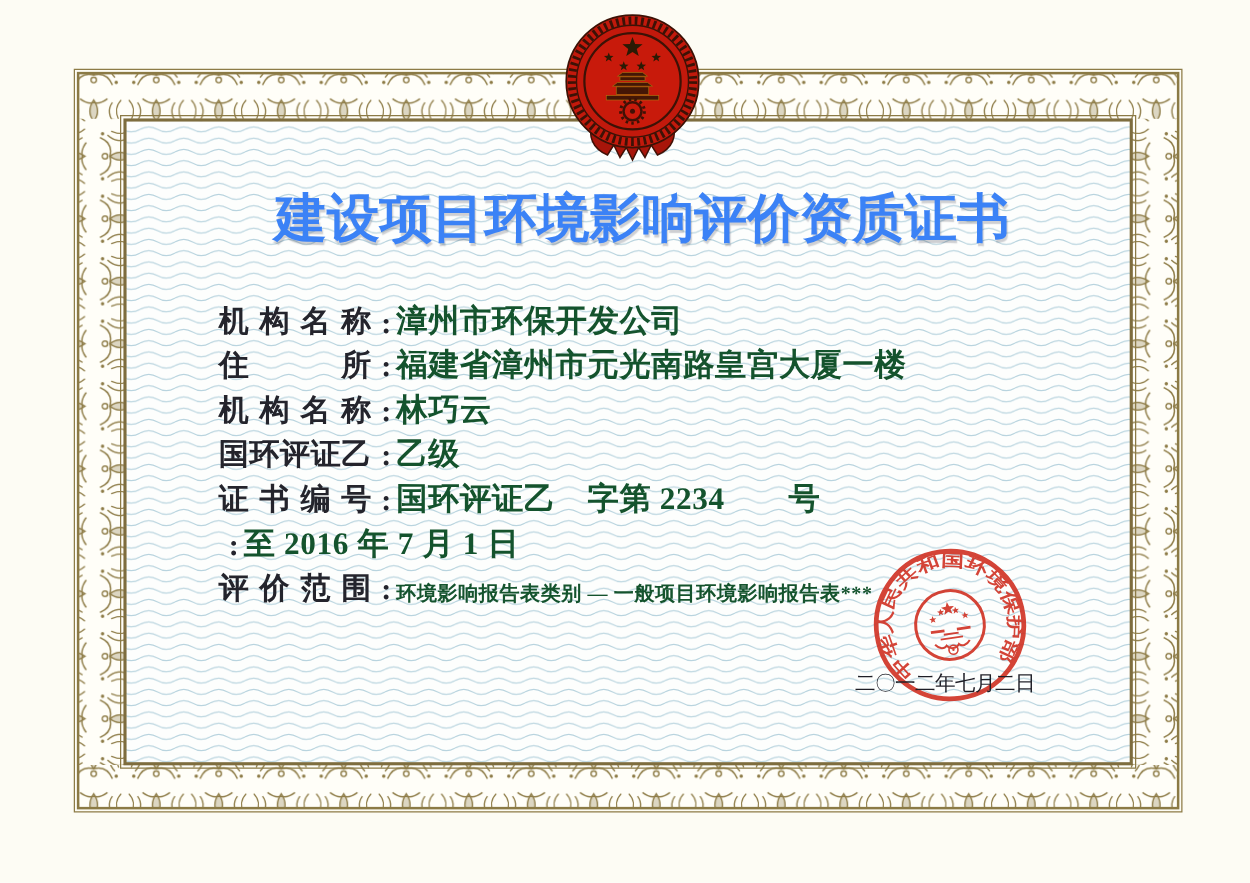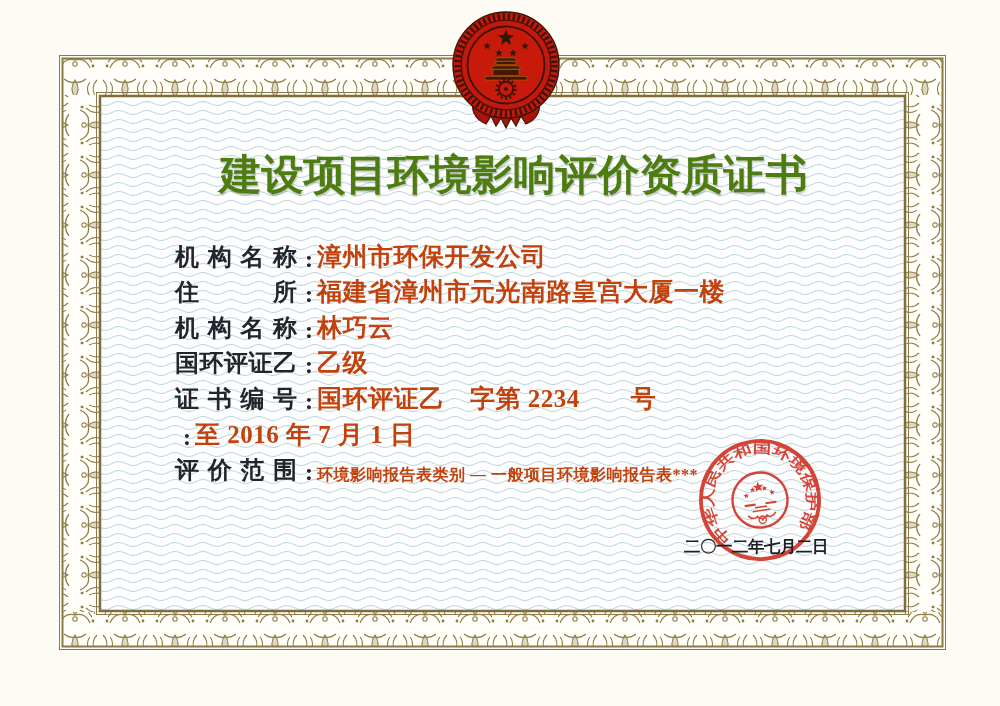--- a/index.html
+++ b/index.html
@@ -1,33 +1,33 @@
 <!DOCTYPE html>
 <html><head>
 <meta charset="utf-8">
 <style>
   html,body{margin:0;padding:0;}
   body{width:1000px;height:706px;position:relative;overflow:hidden;
        background:#fdfcf4;font-family:"Liberation Serif","DejaVu Serif",serif;}
   
   .cert-title{position:absolute;left:0;right:0;top:147px;text-align:center;
-    font-size:42px;font-weight:bold;color:#4d7c0f;letter-spacing:0;
+    font-size:42px;font-weight:bold;color:#3b82f6;letter-spacing:0;
     text-shadow:1px 2px 1px rgba(40,40,60,0.22);z-index:4;margin-left:27px;}
   
   .rows{position:absolute;left:175px;top:237px;z-index:4;}
   .row{height:35.6px;display:flex;align-items:flex-end;}
   .flabel{display:inline-block;width:122px;white-space:nowrap;
     text-align:justify;text-align-last:justify;
     font-size:24px;font-weight:bold;color:#24242c;}
   .fcolon{font-size:24px;font-weight:bold;color:#24242c;margin:0 4px 0 8px;}
-  .fvalue{font-size:25px;font-weight:bold;color:#c2410c;white-space:nowrap;letter-spacing:0.5px;}
+  .fvalue{font-size:25px;font-weight:bold;color:#14532d;white-space:nowrap;letter-spacing:0.5px;}
   .fvalue.small{font-size:16px;letter-spacing:0.5px;padding-top:4px;}
   
   .issue-date{position:absolute;left:684px;top:536px;z-index:5;
-    font-size:16.5px;letter-spacing:-0.5px;font-weight:700;color:#1e1e26;white-space:nowrap;}
+    font-size:16.5px;letter-spacing:-0.5px;font-weight:400;color:#1e1e26;white-space:nowrap;}
   .seal-svg{position:absolute;left:693px;top:436px;z-index:3;opacity:0.9;}
   .emblem-svg{position:absolute;left:440px;top:5px;z-index:4;}
   .bg-svg{position:absolute;left:0;top:0;z-index:0;}
 </style>
 </head>
 <body>
 
 <svg class="bg-svg" width="1000" height="706" viewBox="0 0 1000 706">
   <defs>
     <pattern id="waves" width="28" height="9" patternUnits="userSpaceOnUse">

